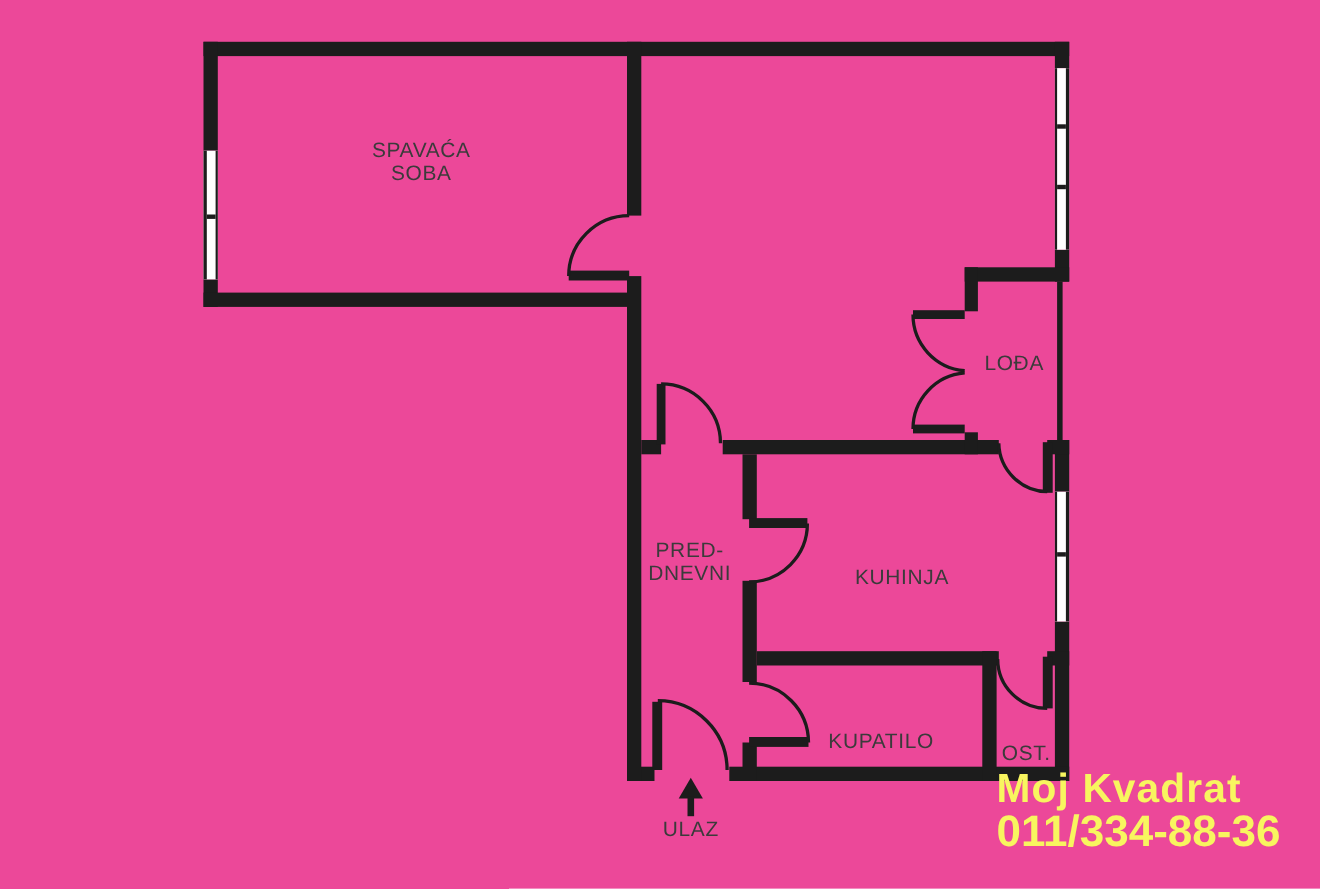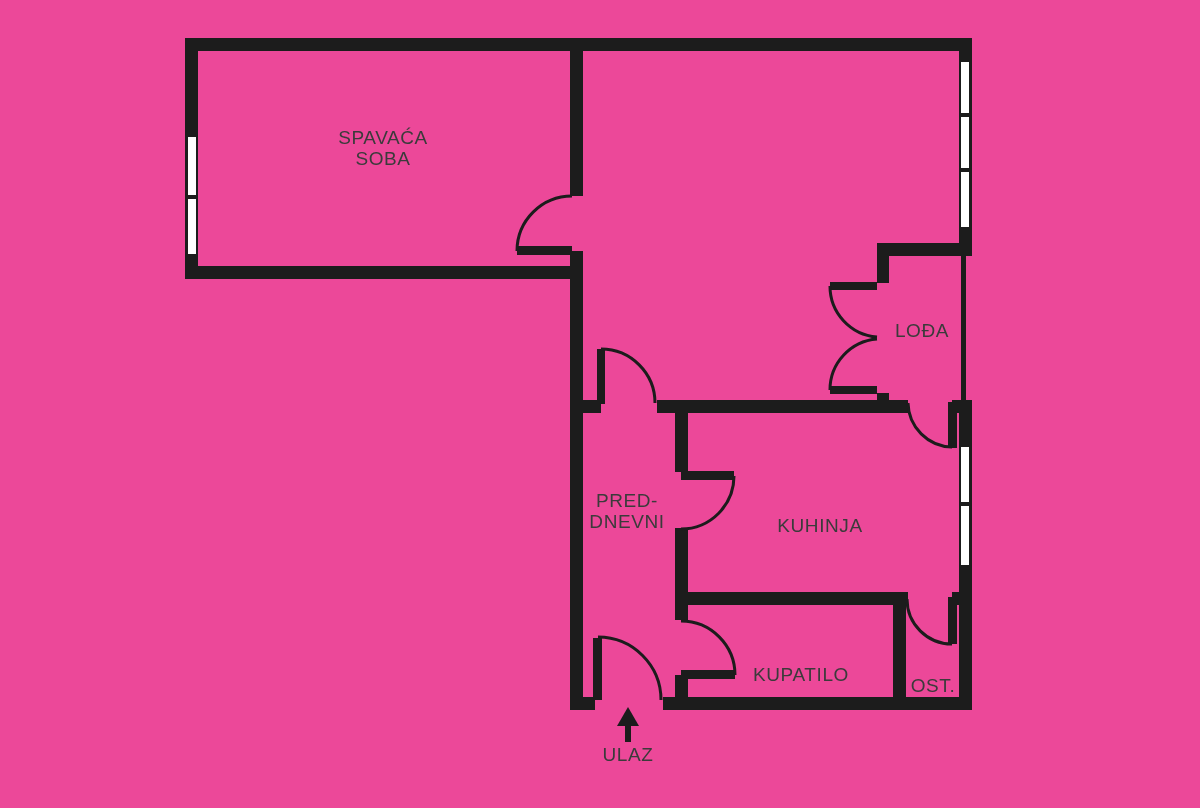--- a/index.html
+++ b/index.html
@@ -139,14 +139,18 @@
   <div class="room-label" style="left:627px;top:490px;"><span>PRED-</span><br><span>DNEVNI</span></div>
 
   <div class="room-label" style="left:820px;top:515px;"><span>KUHINJA</span></div>
 
   <div class="room-label" style="left:801px;top:664px;"><span>KUPATILO</span></div>
 
   <div class="room-label" style="left:933px;top:659px;margin-top:16px;"><span>OST.</span></div>
 
   <div class="room-label" style="left:628px;top:744px;"><span>ULAZ</span></div>
 
+  <div id="watermark">
+    <div class="wm-line1">Moj Kvadrat</div>
+    <div class="wm-line2">011/334-88-36</div>
+  </div>
 
 </div>
 
 </body></html>

